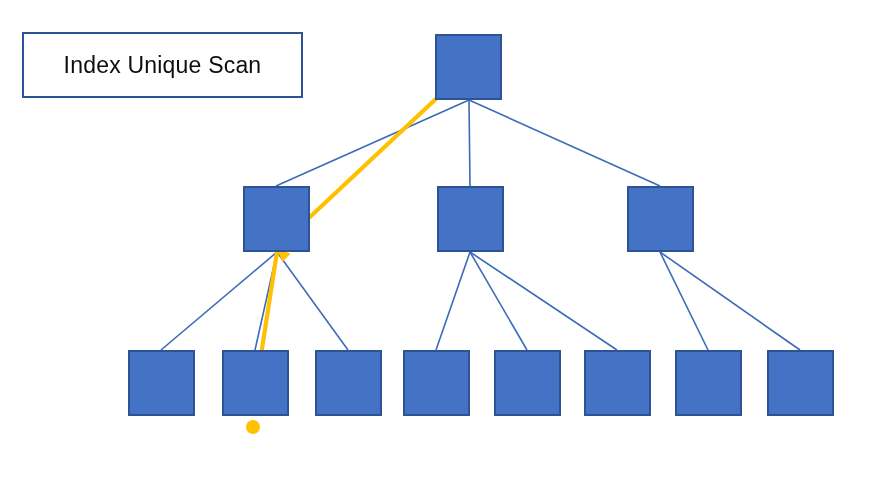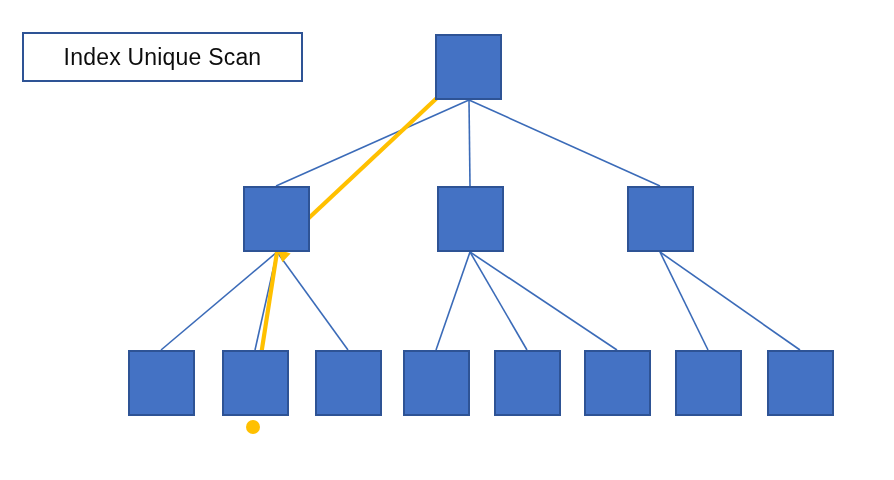--- a/index.html
+++ b/index.html
@@ -97,17 +97,17 @@
       <div class="tree-node" style="left: 128px; top: 350px; width: 67px; height: 66px;"></div>
       <div class="tree-node" style="left: 222px; top: 350px; width: 67px; height: 66px;"></div>
       <div class="tree-node" style="left: 315px; top: 350px; width: 67px; height: 66px;"></div>
       <div class="tree-node" style="left: 403px; top: 350px; width: 67px; height: 66px;"></div>
       <div class="tree-node" style="left: 494px; top: 350px; width: 67px; height: 66px;"></div>
       <div class="tree-node" style="left: 584px; top: 350px; width: 67px; height: 66px;"></div>
       <div class="tree-node" style="left: 675px; top: 350px; width: 67px; height: 66px;"></div>
       <div class="tree-node" style="left: 767px; top: 350px; width: 67px; height: 66px;"></div>
     </div>
 
-  <div class="legend-box" id="legend-box" style="left: 22px; top: 32px; width: 281px; height: 50px;">
+  <div class="legend-box" id="legend-box" style="left: 22px; top: 32px; width: 281px; height: 66px;">
     <span class="legend-label">Index Unique Scan</span>
   </div>
 
 </div>
 
 </body></html>

